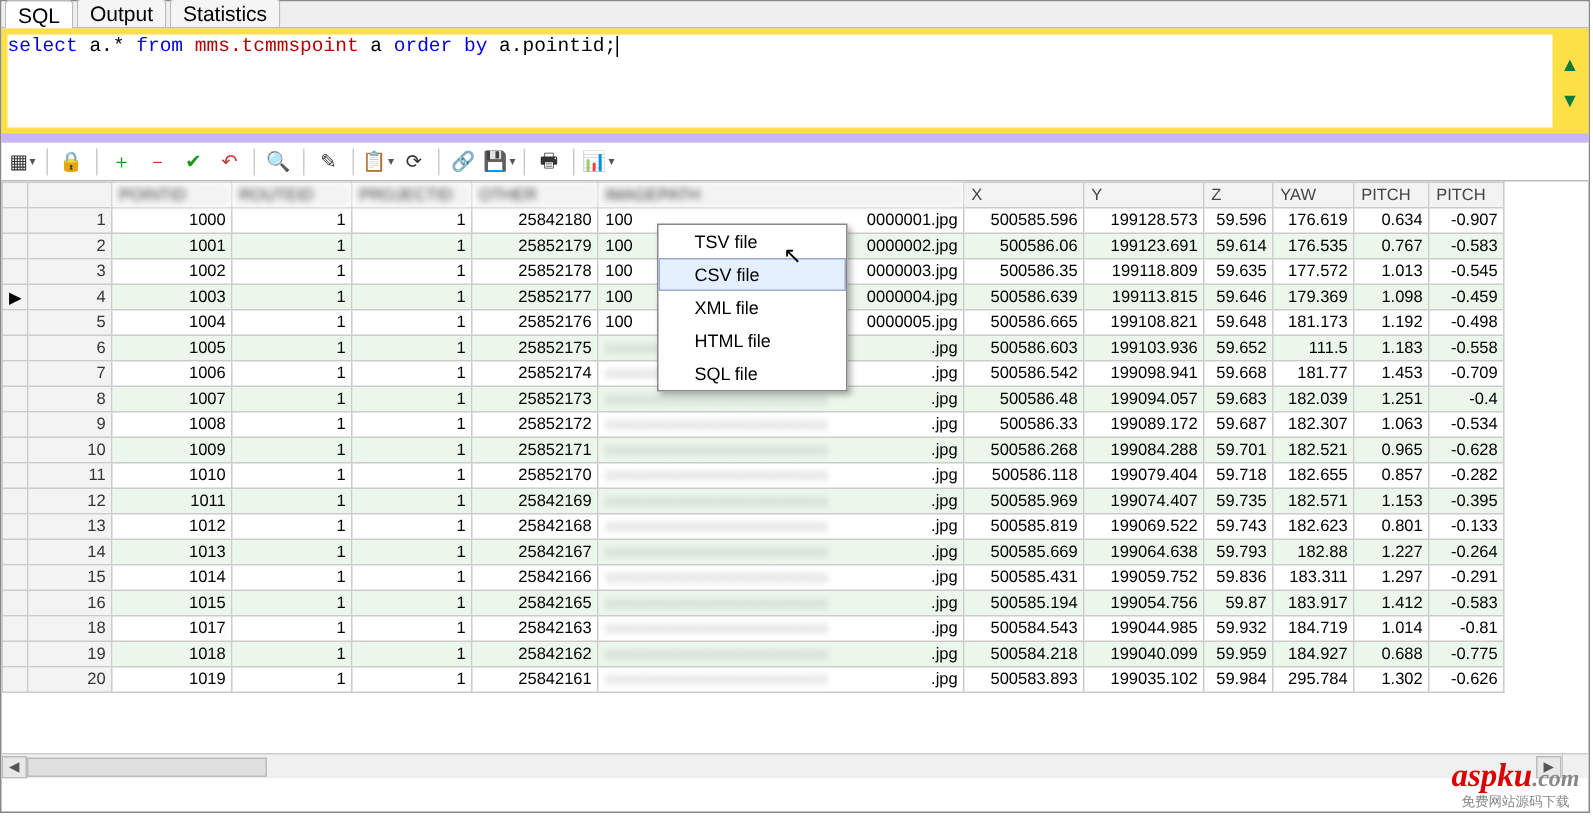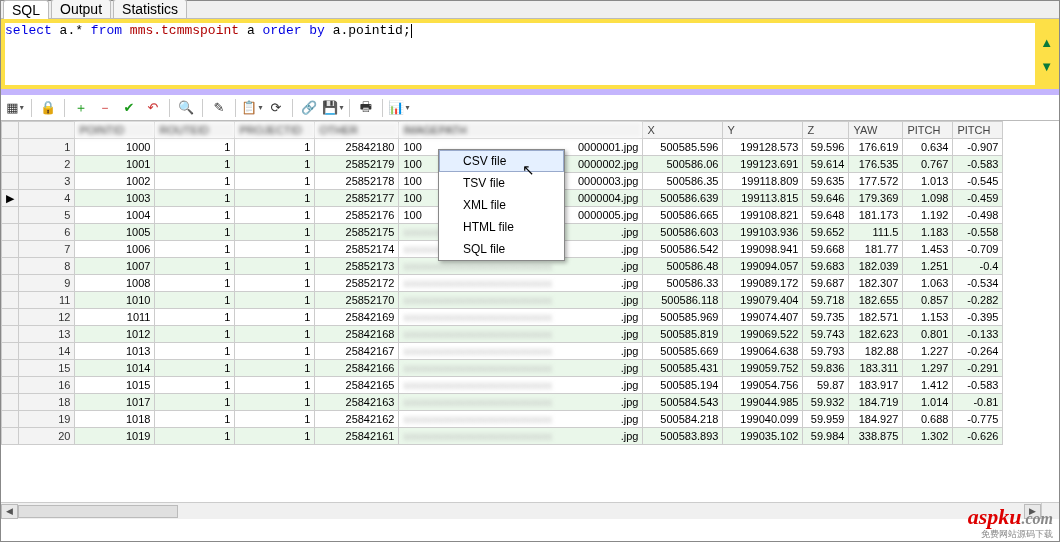--- a/index.html
+++ b/index.html
@@ -34,21 +34,21 @@
 .scrollbar-h{position:absolute;left:0;right:18px;bottom:0;height:17px;background:#f0f0f0;border-top:1px solid #ccc;display:flex;align-items:center}
 .scrollbar-btn{width:17px;height:15px;border:1px solid #bbb;background:#e8e8e8;display:flex;align-items:center;justify-content:center;font-size:9px;color:#555}
 .scrollbar-track{flex:1;height:15px;position:relative}
 .scrollbar-thumb{position:absolute;left:0;width:160px;height:13px;top:1px;border:1px solid #bbb;background:#e0e0e0}
 .sbcorner{position:absolute;right:0;bottom:0;width:18px;height:17px;background:#f0f0f0;border-top:1px solid #ccc;border-left:1px solid #ccc}
 .context-menu{position:absolute;left:437px;top:148px;width:127px;background:#fff;border:1px solid #888;box-shadow:2px 2px 4px rgba(0,0,0,0.3);z-index:10;font-size:12px}
 .context-menu .mi{padding:4px 20px 4px 24px;cursor:default}
 .context-menu .mi.hl{background:#e5f0ff;border:1px solid #9ac;padding:3px 19px 3px 23px}
 .cursor-arrow{position:absolute;left:521px;top:160px;font-size:15px;z-index:11;pointer-events:none;color:#000}
 .watermark{position:absolute;right:6px;bottom:2px;font-family:Liberation Serif, serif;font-weight:bold;font-style:italic;font-size:22px;color:#d00;z-index:20}
-.watermark small{font-size:9px;color:#888;font-style:normal;font-weight:normal;display:block;line-height:9px;text-align:right}
+.watermark small{font-size:9px;color:#888;font-style:normal;font-weight:normal;display:block;line-height:9px;text-align:center}
 .ptr-row{background:#f3f3f3!important;color:#000;text-align:center}
 .col-gut{width:16px}
 .col-num{width:56px}
 .col-a{width:80px}
 .col-b{width:80px}
 .col-c{width:80px}
 .col-d{width:84px}
 .col-e{width:244px}
 .col-x{width:80px}
 .col-y{width:80px}
@@ -268,20 +268,35 @@
             <td class="l"><span class="blurred">xxxxxxxxxxxxxxxxxxxxxxxxxxx</span><span style="float:right">.jpg</span></td>
             <td>500586.33</td>
             <td>199089.172</td>
             <td>59.687</td>
             <td>182.307</td>
             <td>1.063</td>
             <td>-0.534</td>
           </tr>
           <tr>
             <td class="gutcell ptr-row"></td>
+            <td class="rownumcell">10</td>
+            <td>1009</td>
+            <td>1</td>
+            <td>1</td>
+            <td>25852171</td>
+            <td class="l"><span class="blurred">xxxxxxxxxxxxxxxxxxxxxxxxxxx</span><span style="float:right">.jpg</span></td>
+            <td>500586.268</td>
+            <td>199084.288</td>
+            <td>59.701</td>
+            <td>182.521</td>
+            <td>0.965</td>
+            <td>-0.628</td>
+          </tr>
+          <tr>
+            <td class="gutcell ptr-row"></td>
             <td class="rownumcell">11</td>
             <td>1010</td>
             <td>1</td>
             <td>1</td>
             <td>25852170</td>
             <td class="l"><span class="blurred">xxxxxxxxxxxxxxxxxxxxxxxxxxx</span><span style="float:right">.jpg</span></td>
             <td>500586.118</td>
             <td>199079.404</td>
             <td>59.718</td>
             <td>182.655</td>
@@ -397,40 +412,40 @@
             <td class="gutcell ptr-row"></td>
             <td class="rownumcell">20</td>
             <td>1019</td>
             <td>1</td>
             <td>1</td>
             <td>25842161</td>
             <td class="l"><span class="blurred">xxxxxxxxxxxxxxxxxxxxxxxxxxx</span><span style="float:right">.jpg</span></td>
             <td>500583.893</td>
             <td>199035.102</td>
             <td>59.984</td>
-            <td>338.875</td>
+            <td>295.784</td>
             <td>1.302</td>
             <td>-0.626</td>
           </tr>
         </tbody>
     </table>
 
     <div class="scrollbar-h">
       <div class="scrollbar-btn">◀</div>
       <div class="scrollbar-track">
         <div class="scrollbar-thumb"></div>
       </div>
       <div class="scrollbar-btn">▶</div>
     </div>
     <div class="sbcorner"></div>
   </div>
 
   <div class="context-menu">
+    <div class="mi">TSV file</div>
     <div class="mi hl">CSV file</div>
-    <div class="mi">TSV file</div>
     <div class="mi">XML file</div>
     <div class="mi">HTML file</div>
     <div class="mi">SQL file</div>
   </div>
   <div class="cursor-arrow">↖</div>
 
   <div class="watermark">
     <span>aspku</span><span style="color:#888;font-size:16px">.com</span>
     <small>免费网站源码下载</small>
   </div>

